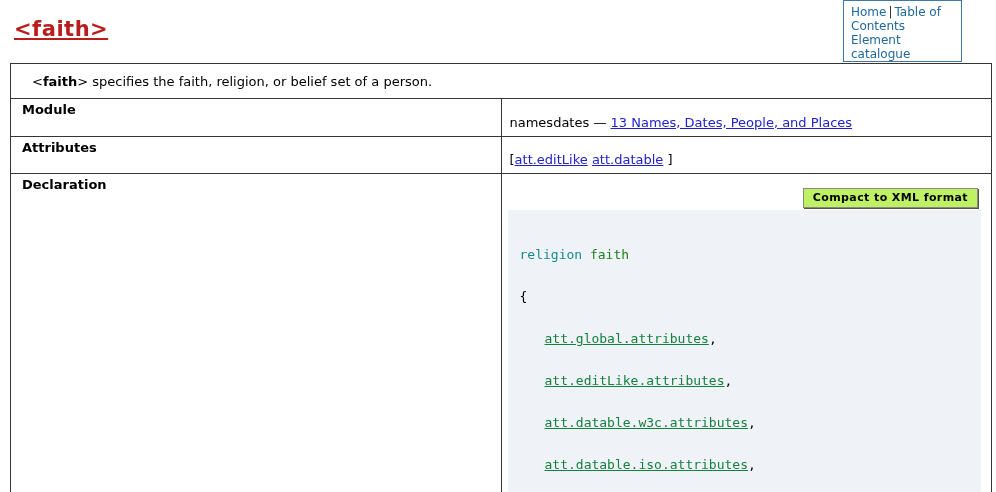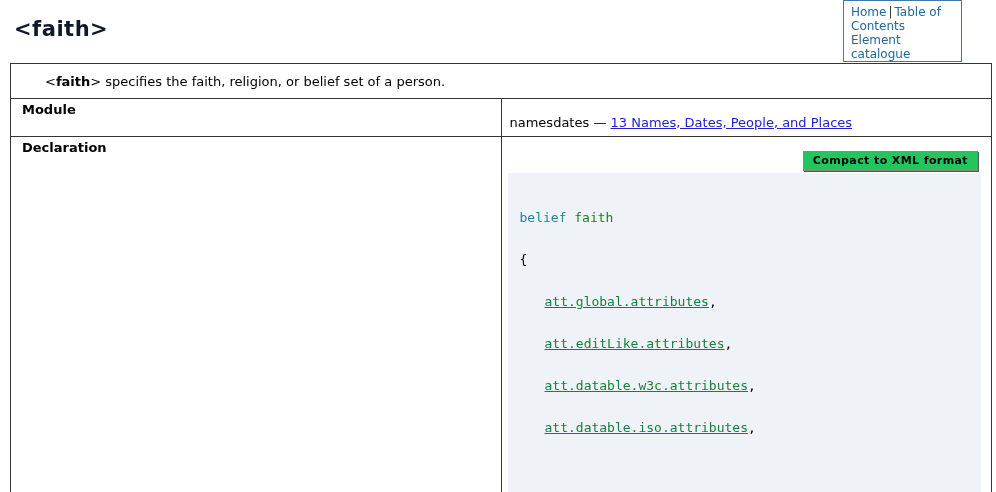--- a/index.html
+++ b/index.html
@@ -5,21 +5,21 @@
   html,body { margin:0; padding:0; }
   body {
     width:996px; height:492px; overflow:hidden; position:relative;
     background:#ffffff; color:#000;
     font-family:"DejaVu Sans","Liberation Sans",sans-serif; font-size:13px;
   }
 
   
   .page-title {
     position:absolute; top:3px; left:14px;
-    font-size:21px; font-weight:bold; color:#0f172a; letter-spacing:0.5px;
+    font-size:21px; font-weight:bold; color:#b91c1c; letter-spacing:0.5px;text-decoration:underline;
   }
   .nav-box {
     position:absolute; top:0; left:843px; width:119px; height:62px;
     box-sizing:border-box; border:1px solid #4076a8;
     padding:4px 4px 0 7px; font-size:12px; line-height:14px;
   }
   .nav-box a { color:#20689c; text-decoration:none; cursor:pointer; }
   .nav-sep { color:#333; padding:0 2px; }
   .nav-line2 { margin-top:0; }
 
@@ -27,32 +27,32 @@
   .spec-table {
     position:absolute; top:63px; left:10px; width:982px;
     border-collapse:collapse; table-layout:fixed; font-size:13px;
   }
   .spec-table td { border:1px solid #353535; }
   td.label-cell {
     width:165px; font-weight:bold; vertical-align:top;
     padding:3px 6px 0 11px;
   }
   td.value-cell { vertical-align:middle; padding:11px 10px 2px 8px; }
-  td.desc-cell  { vertical-align:middle; padding:0 10px 0 34px; }
+  td.desc-cell  { vertical-align:middle; padding:0 10px 0 21px; }
   td.block-cell { vertical-align:top; padding:0 10px 0 6px; }
 
   a.plain-link { color:#2222cc; text-decoration:underline; cursor:pointer; }
   .gi-name { font-weight:bold; }
 
   
   .decl-toolbar { text-align:right; margin-top:14px; height:20px; }
   .xml-button {
     font-family:"DejaVu Sans","Liberation Sans",sans-serif;
     font-size:11px; font-weight:bold; letter-spacing:0.4px; color:#000;
-    background:#22c55e; border:1px solid #8a887f;
+    background:#bef264; border:1px solid #8a887f;
     box-shadow:1px 1px 0 #55534e;
     padding:2px 9px 3px 9px; margin-right:3px; cursor:pointer;
   }
   .code-block {
     margin:2px 0 0 0; background:#eff3f8; padding:10px 12px;
     font-family:"DejaVu Sans Mono","Liberation Mono",monospace;
     font-size:13px; line-height:14px; white-space:pre;
   }
   .code-line { height:14px; }
   .code-line.indent { padding-left:25px; }
@@ -74,29 +74,33 @@
   <tbody>
       <tr style="height:35px;">
     <td class="desc-cell" colspan="2"><span>&lt;</span><span class="gi-name">faith</span><span>&gt;</span><span> specifies the faith, religion, or belief set of a person.</span></td>
   </tr>
 
   <tr style="height:38px;">
     <td class="label-cell">Module</td>
     <td class="value-cell"><span>namesdates</span> <span>—</span> <a class="plain-link">13 Names, Dates, People, and Places</a></td>
   </tr>
 
+  <tr style="height:37px;">
+    <td class="label-cell">Attributes</td>
+    <td class="value-cell"><span>[</span><a class="plain-link">att.editLike</a> <a class="plain-link">att.datable</a> <span>]</span></td>
+  </tr>
 
   <tr style="height:193px;">
     <td class="label-cell">Declaration</td>
     <td class="block-cell">
       <div class="decl-toolbar">
         <button class="xml-button">Compact to XML format</button>
       </div>
       <div class="code-block">
-        <div class="code-line"><span class="kw">belief</span> <span class="elname">faith</span></div>
+        <div class="code-line"><span class="kw">religion</span> <span class="elname">faith</span></div>
         <div class="code-line">{</div>
         <div class="code-line indent"><a>att.global.attributes</a><span>,</span></div>
         <div class="code-line indent"><a>att.editLike.attributes</a><span>,</span></div>
         <div class="code-line indent"><a>att.datable.w3c.attributes</a><span>,</span></div>
         <div class="code-line indent"><a>att.datable.iso.attributes</a><span>,</span></div>
         
         
       </div>
     </td>
   </tr>

